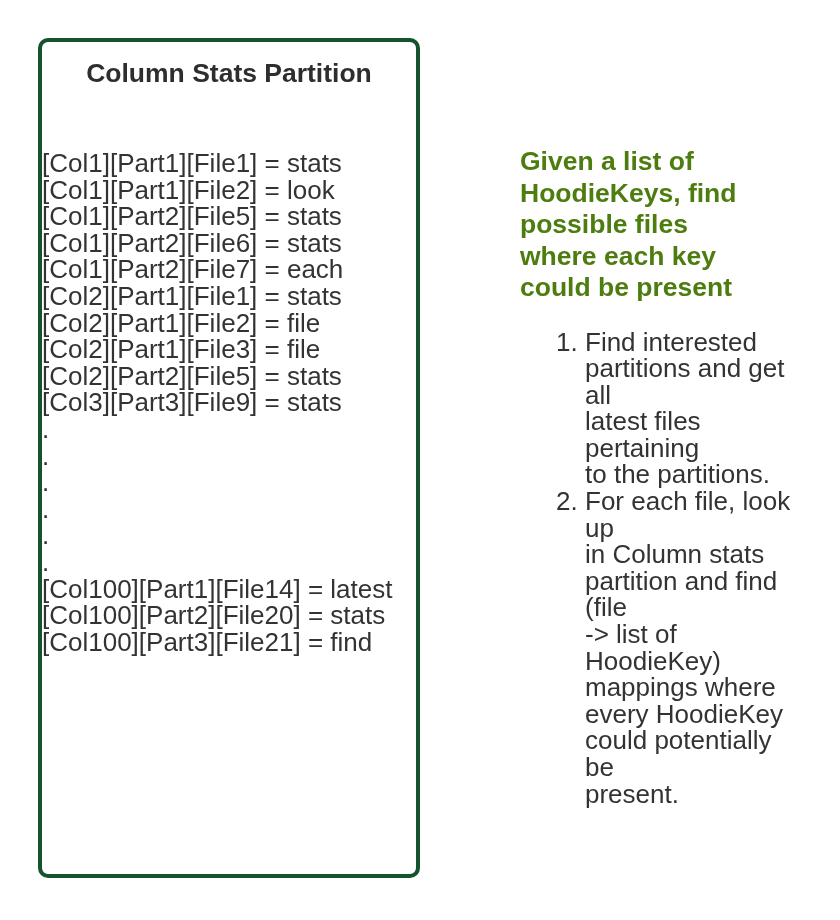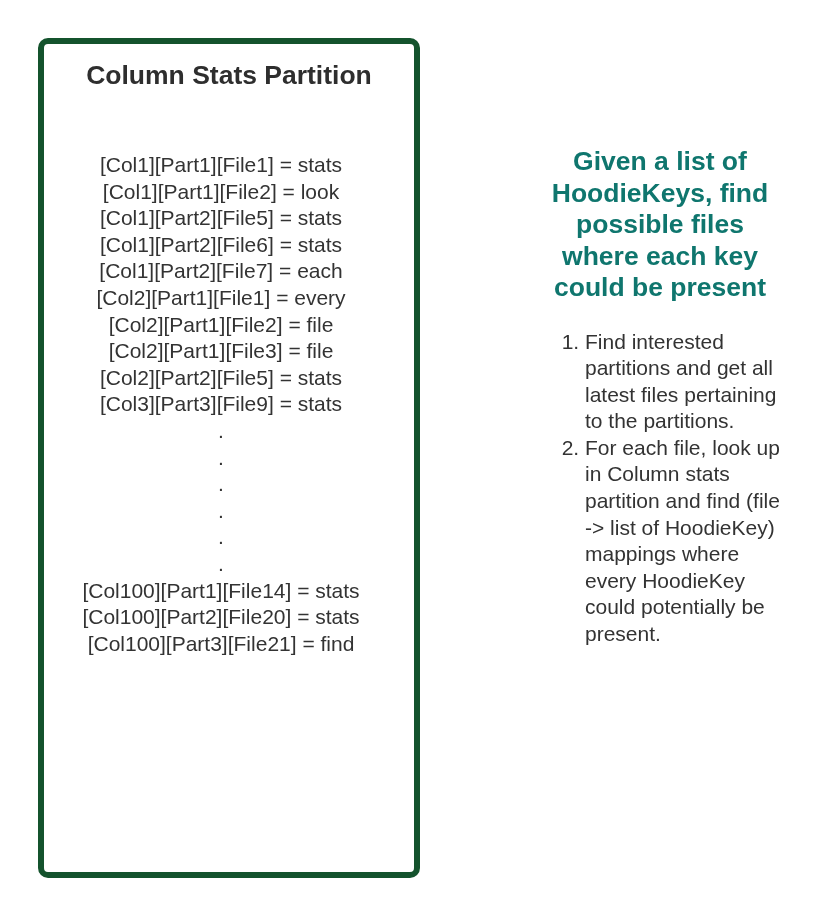--- a/index.html
+++ b/index.html
@@ -17,93 +17,92 @@
     overflow: hidden;
   }
 
   
   .stats-box {
     position: absolute;
     left: 38px;
     top: 38px;
     width: 382px;
     height: 840px;
-    border: 6px solid #14532d;
+    border: 4px solid #14532d;
     border-radius: 10px;
     background: #ffffff;
   }
   .box-title {
     margin-top: 16px;
     text-align: center;
     font-size: 26.5px;
     font-weight: bold;
     line-height: 31px;
     color: #2e2e2e;
   }
   .entry-list {
     position: absolute;
     top: 108px;
     left: 0;
     right: 16px;
-    text-align: center;
-    font-size: 21px;
+    font-size: 26px;
     line-height: 26.6px;
     color: #333333;
   }
   .entry { white-space: nowrap; }
 
   
   .annotation {
     position: absolute;
     left: 520px;
     top: 146px;
     width: 280px;
   }
   .task-heading {
-    text-align: center;
+    text-align: left;
     font-size: 26.5px;
     font-weight: bold;
     line-height: 31.5px;
     white-space: pre-line;
-    color: #0f766e;
+    color: #4d7c0f;
   }
   .task-steps {
     margin: 25px 0 0 0;
     padding: 0 0 0 65px;
-    font-size: 21px;
+    font-size: 26px;
     line-height: 26.6px;
     color: #333333;
   }
   .task-steps li {
     white-space: pre-line;
   }
 </style>
 </head>
 <body>
 
 <div class="stats-box">
   <div class="box-title">Column Stats Partition</div>
   <div class="entry-list">
     <div class="entry">[Col1][Part1][File1] = stats</div>
     <div class="entry">[Col1][Part1][File2] = look</div>
     <div class="entry">[Col1][Part2][File5] = stats</div>
     <div class="entry">[Col1][Part2][File6] = stats</div>
     <div class="entry">[Col1][Part2][File7] = each</div>
-    <div class="entry">[Col2][Part1][File1] = every</div>
+    <div class="entry">[Col2][Part1][File1] = stats</div>
     <div class="entry">[Col2][Part1][File2] = file</div>
     <div class="entry">[Col2][Part1][File3] = file</div>
     <div class="entry">[Col2][Part2][File5] = stats</div>
     <div class="entry">[Col3][Part3][File9] = stats</div>
     <div class="entry">.</div>
     <div class="entry">.</div>
     <div class="entry">.</div>
     <div class="entry">.</div>
     <div class="entry">.</div>
     <div class="entry">.</div>
-    <div class="entry">[Col100][Part1][File14] = stats</div>
+    <div class="entry">[Col100][Part1][File14] = latest</div>
     <div class="entry">[Col100][Part2][File20] = stats</div>
     <div class="entry">[Col100][Part3][File21] = find</div>
   </div>
 </div>
 
 <div class="annotation">
   <div class="task-heading">Given a list of
 HoodieKeys, find
 possible files
 where each key

